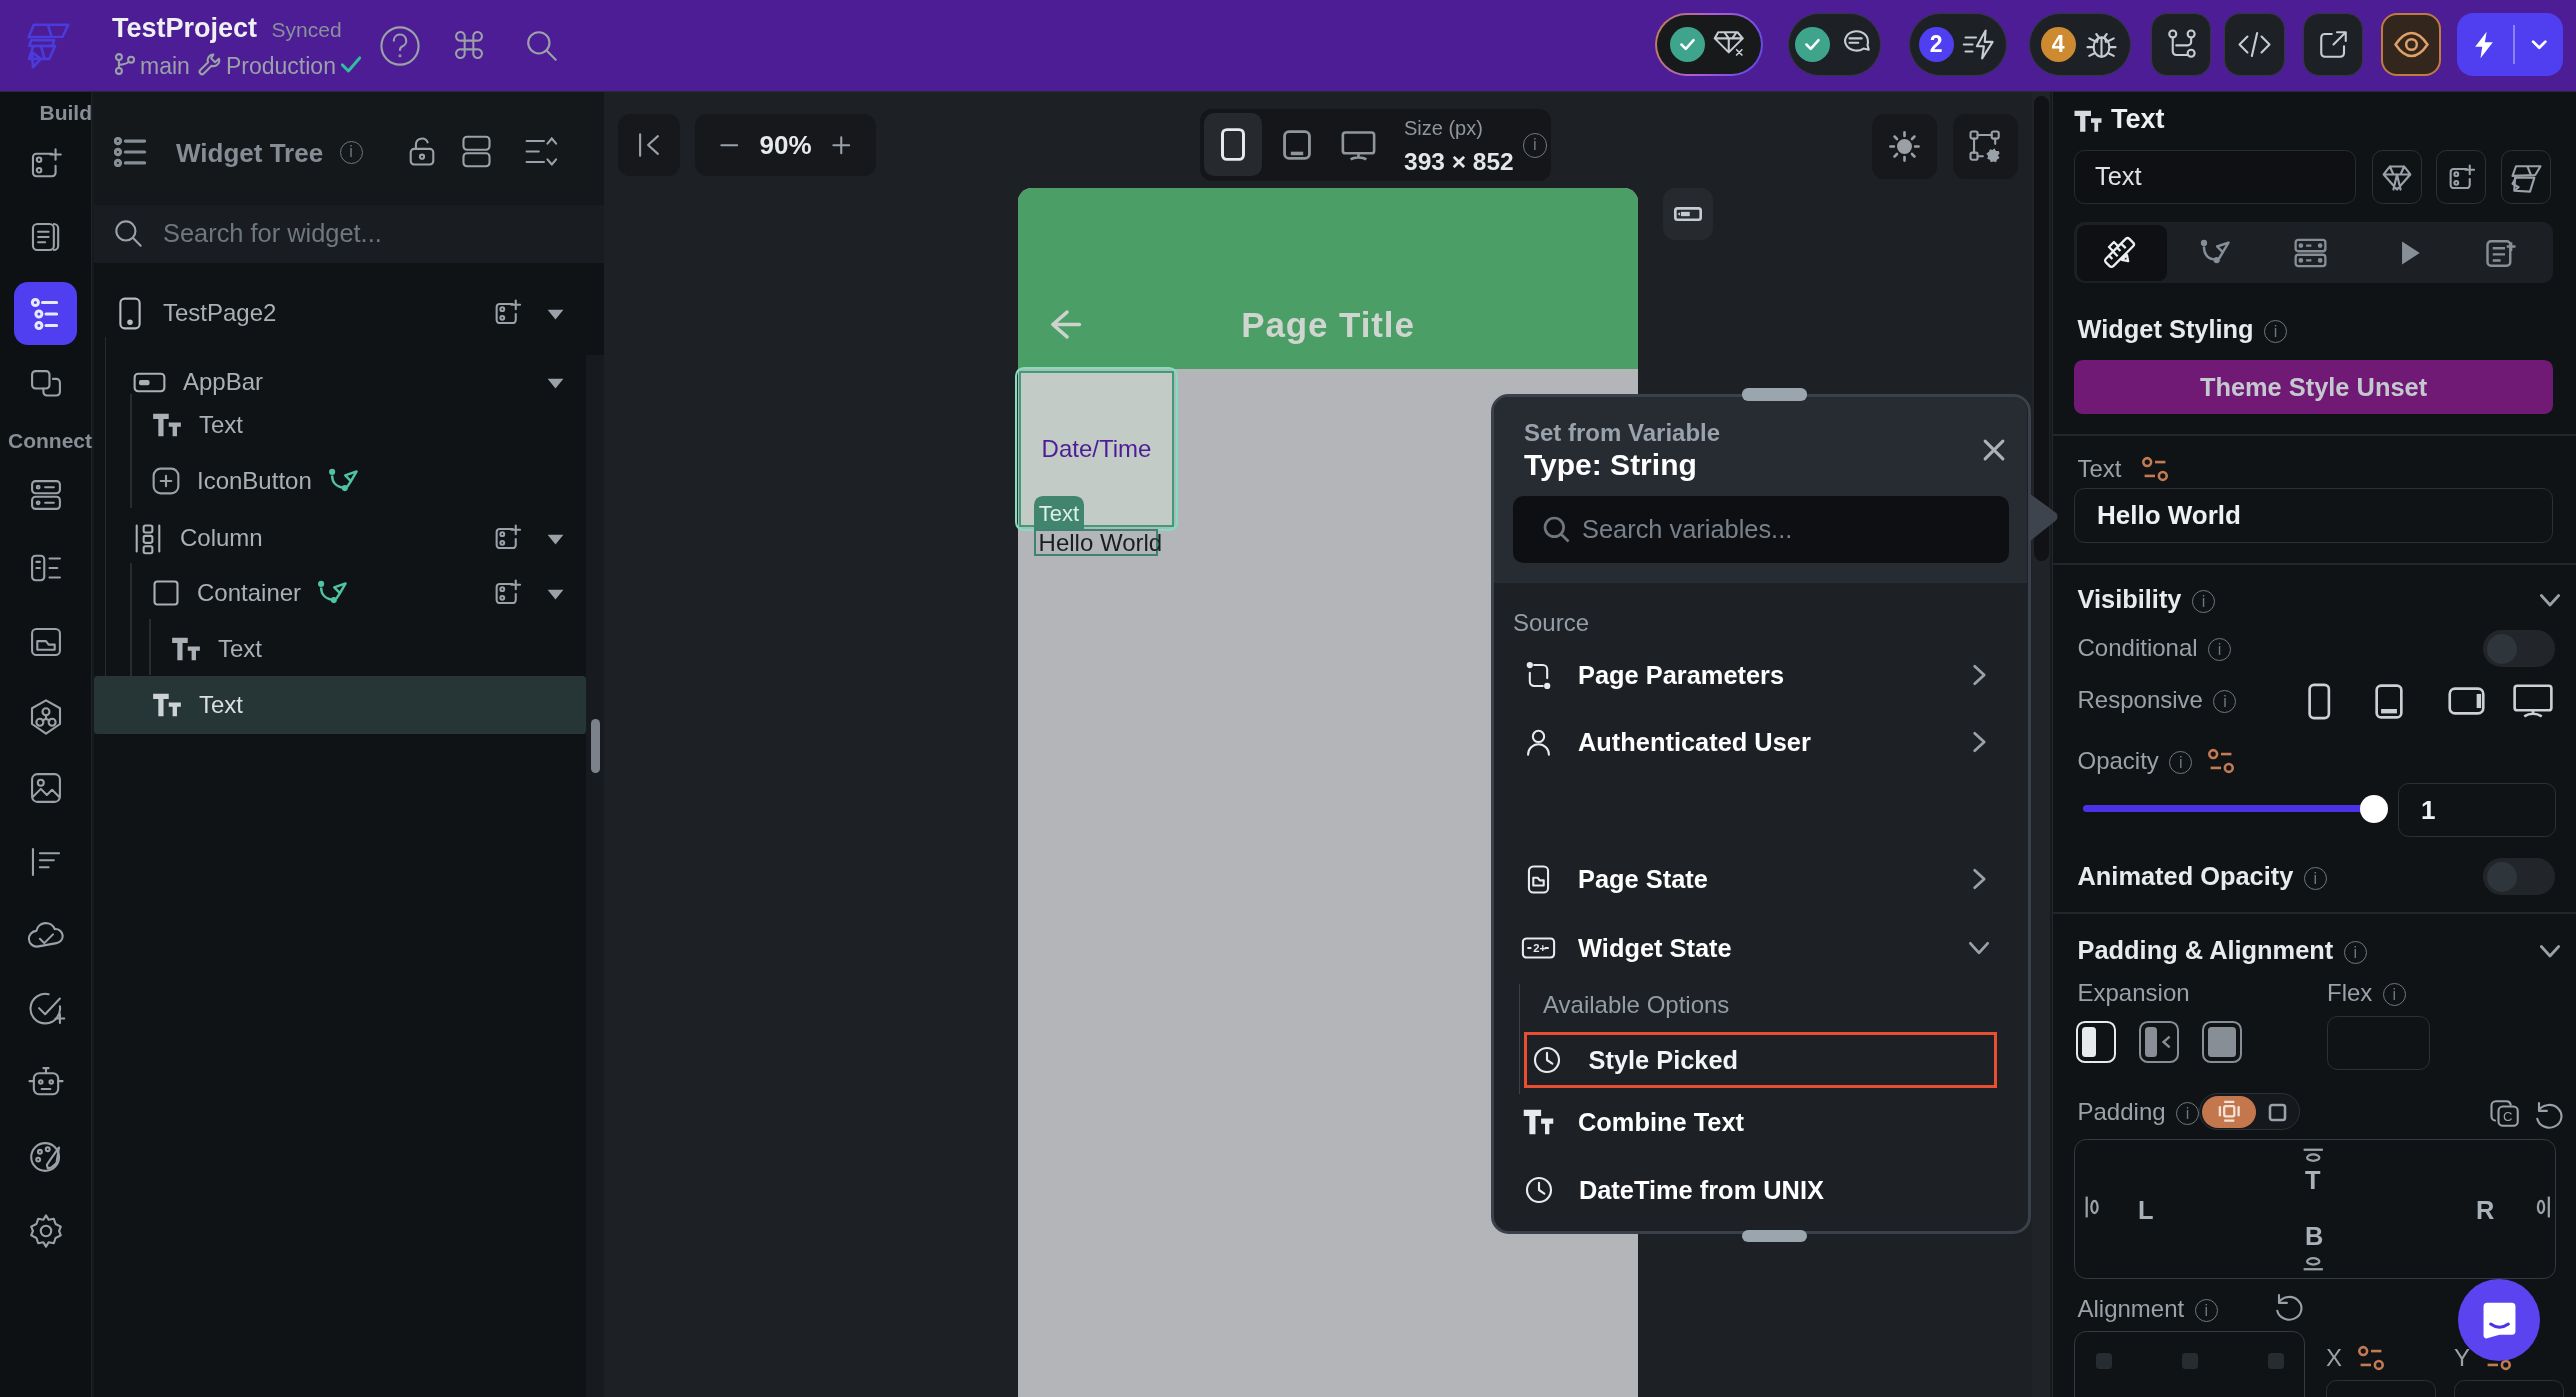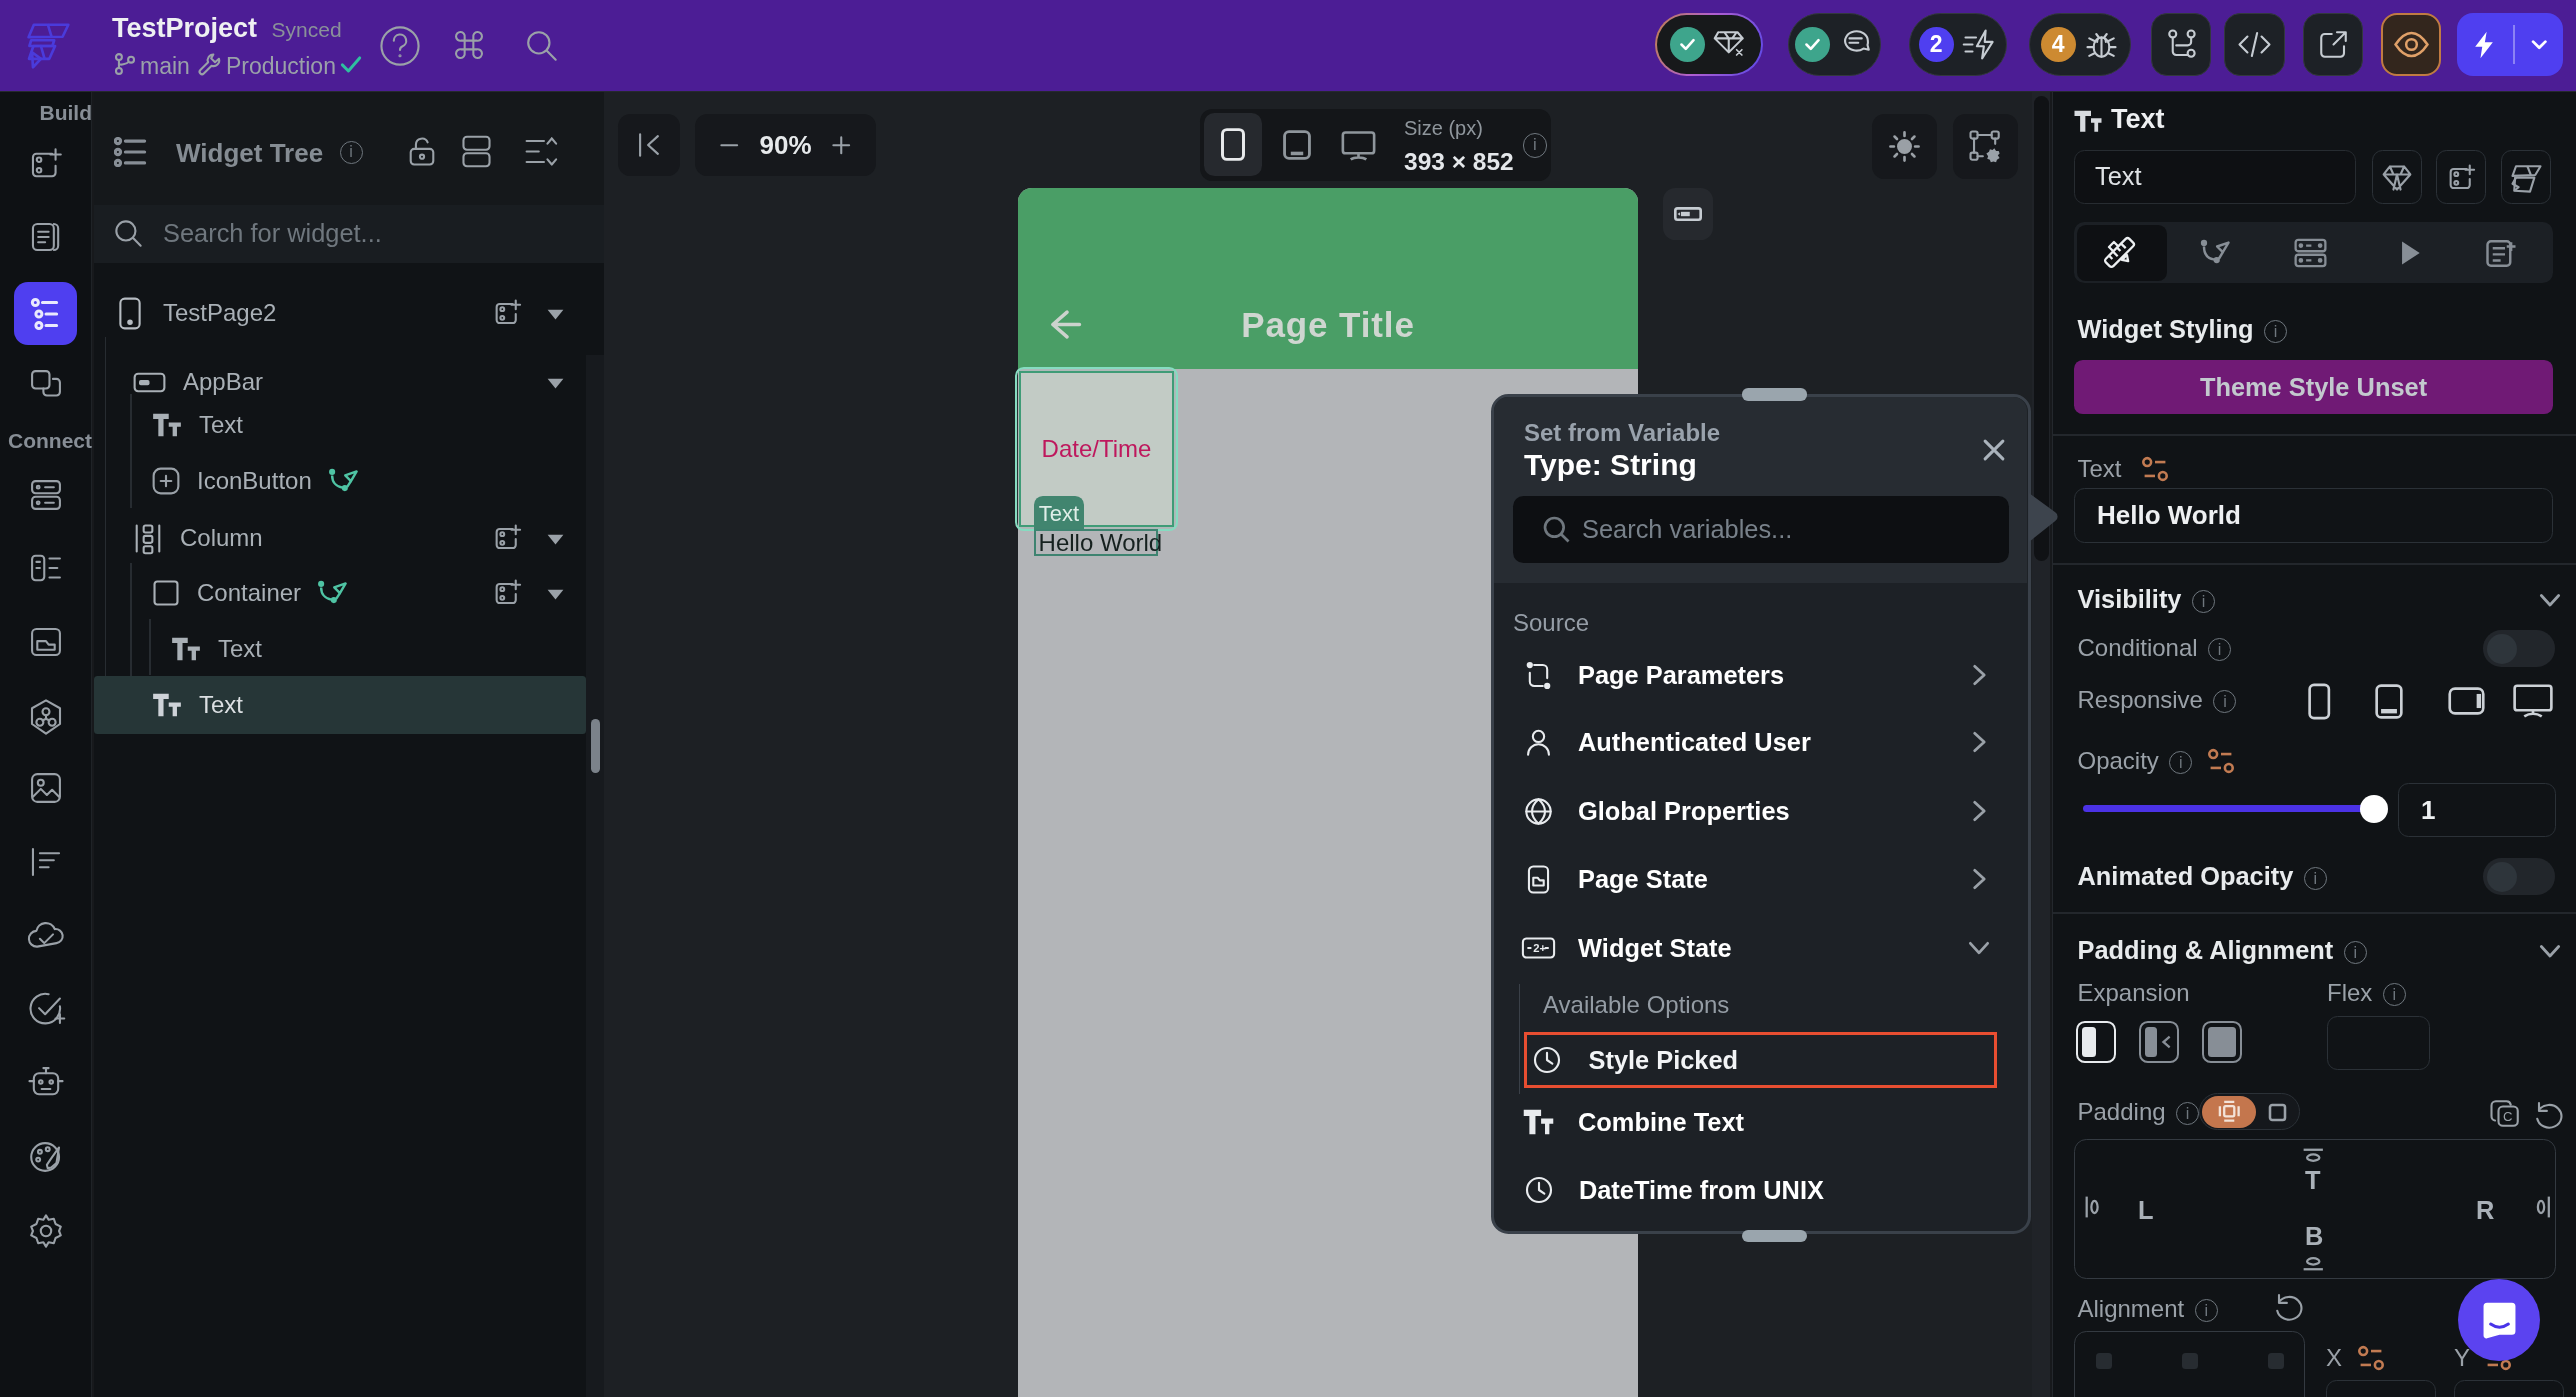--- a/index.html
+++ b/index.html
@@ -50,21 +50,21 @@
     <div class="abs" style="left:414px;top:96px;width:620px;height:1213px;background:#b3b5b8;border-radius:14px 14px 0 0;overflow:hidden">
       <div class="abs" style="left:0;top:0;width:620px;height:181px;background:#4a9e66"></div>
 
       <svg class="abs" style="left:26px;top:117px" width="39" height="39" viewBox="0 0 44 44">
           <path d="M26 8 L10 22 L26 36 M10 22 H40" stroke="#ccd3cd" stroke-width="4" fill="none" stroke-linecap="round" stroke-linejoin="round"></path>
         </svg>
       <div class="abs" style="left:0;top:117px;width:620px;text-align:center;font-size:35px;font-weight:bold;color:#cfd6d0;letter-spacing:0.9px">Page Title</div>
     </div>
 
     <div class="abs" style="left:411px;top:275px;width:163px;height:164px;border:2.6px solid #86dcc1;border-radius:8.8px;background:#84dcc11c"></div>
-    <div class="abs" style="left:415px;top:279px;width:155px;height:156px;border:2.6px solid #3f9c77;background:#c2cbc5;color:#be185d;font-size:24px;display:flex;align-items:center;justify-content:center">
+    <div class="abs" style="left:415px;top:279px;width:155px;height:156px;border:2.6px solid #3f9c77;background:#c2cbc5;color:#4c1d95;font-size:24px;display:flex;align-items:center;justify-content:center">
         <span>Date/Time</span>
       </div>
     <div class="abs" style="left:430px;top:404px;width:50px;height:34px;background:#41856f;border-radius:8.8px 8.8px 0 0;color:#dfeee8;font-size:22px;text-align:center;line-height:35px">Text</div>
     <div class="abs" style="left:430px;top:437px;width:124px;height:27px;border:2.6px solid #3e8370;color:#16211f;font-size:24px;line-height:23px;white-space:nowrap;padding-left:2.6px">Hello World</div>
 
     <div class="cbtn" style="left:14px;top:22px;width:62px;height:62px">
         <svg width="32" height="32" viewBox="0 0 36 36">
           <g class="ic" stroke-width="3.6">
             <path d="M8 6 v24 M28 8 L17 18 L28 28"></path>
           </g>
@@ -878,32 +878,20 @@
           <g class="ic" style="stroke:#e8ebee" stroke-width="2.8">
             <circle cx="19" cy="12" r="6.5"></circle>
             <path d="M7 33 a12 12 0 0 1 24 0"></path>
           </g>
         </svg>
       <span style="margin-left:23px">Authenticated User</span>
       <svg class="abs" style="right:3.5px" width="26" height="26" viewBox="0 0 30 30">
           <path d="M10 5 L21 15 L10 25" stroke="#9aa1a8" stroke-width="3.2" fill="none" stroke-linecap="round" stroke-linejoin="round"></path>
         </svg>
     </div>
-    <div class="ditem" style="top:380px">
-      <svg width="33" height="33" viewBox="0 0 38 38" style="margin-left:3.5px">
-          <g class="ic" style="stroke:#e8ebee" stroke-width="2.8">
-            <circle cx="19" cy="19" r="14"></circle>
-            <path d="M5 19 h28 M19 5 c-10 9 -10 19 0 28 M19 5 c10 9 10 19 0 28"></path>
-          </g>
-        </svg>
-      <span style="margin-left:23px">Global Properties</span>
-      <svg class="abs" style="right:3.5px" width="26" height="26" viewBox="0 0 30 30">
-          <path d="M10 5 L21 15 L10 25" stroke="#9aa1a8" stroke-width="3.2" fill="none" stroke-linecap="round" stroke-linejoin="round"></path>
-        </svg>
-    </div>
     <div class="ditem" style="top:448px">
       <svg width="33" height="33" viewBox="0 0 38 38" style="margin-left:3.5px">
           <g class="ic" style="stroke:#e8ebee" stroke-width="2.8">
             <rect x="8" y="4" width="22" height="30" rx="5"></rect>
             <path d="M13 17 h5 l2.5 3 h4.5 v6 h-12 Z"></path>
           </g>
         </svg>
       <span style="margin-left:23px">Page State</span>
       <svg class="abs" style="right:3.5px" width="26" height="26" viewBox="0 0 30 30">
           <path d="M10 5 L21 15 L10 25" stroke="#9aa1a8" stroke-width="3.2" fill="none" stroke-linecap="round" stroke-linejoin="round"></path>

